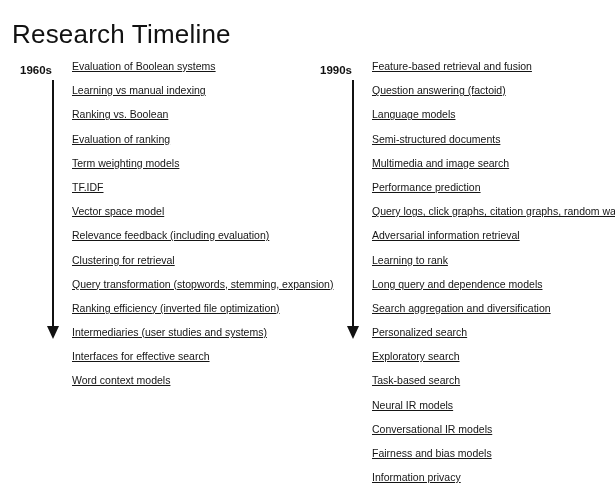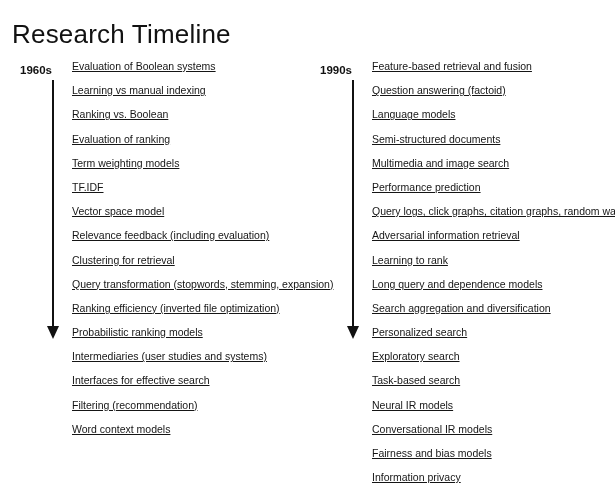--- a/index.html
+++ b/index.html
@@ -96,24 +96,22 @@
     <div class="item">Learning vs manual indexing</div>
     <div class="item">Ranking vs. Boolean</div>
     <div class="item">Evaluation of ranking</div>
     <div class="item">Term weighting models</div>
     <div class="item">TF.IDF</div>
     <div class="item">Vector space model</div>
     <div class="item">Relevance feedback (including evaluation)</div>
     <div class="item">Clustering for retrieval</div>
     <div class="item">Query transformation (stopwords, stemming, expansion)</div>
     <div class="item">Ranking efficiency (inverted file optimization)</div>
-    <div class="item">Probabilistic ranking models</div>
     <div class="item">Intermediaries (user studies and systems)</div>
     <div class="item">Interfaces for effective search</div>
-    <div class="item">Filtering (recommendation)</div>
     <div class="item">Word context models</div>
 
   </div>
 </div>
 
 <div class="column col-right">
   <div class="decade-label">1990s</div>
   <div class="arrow">
     <div class="shaft"></div>
     <div class="head"></div>

